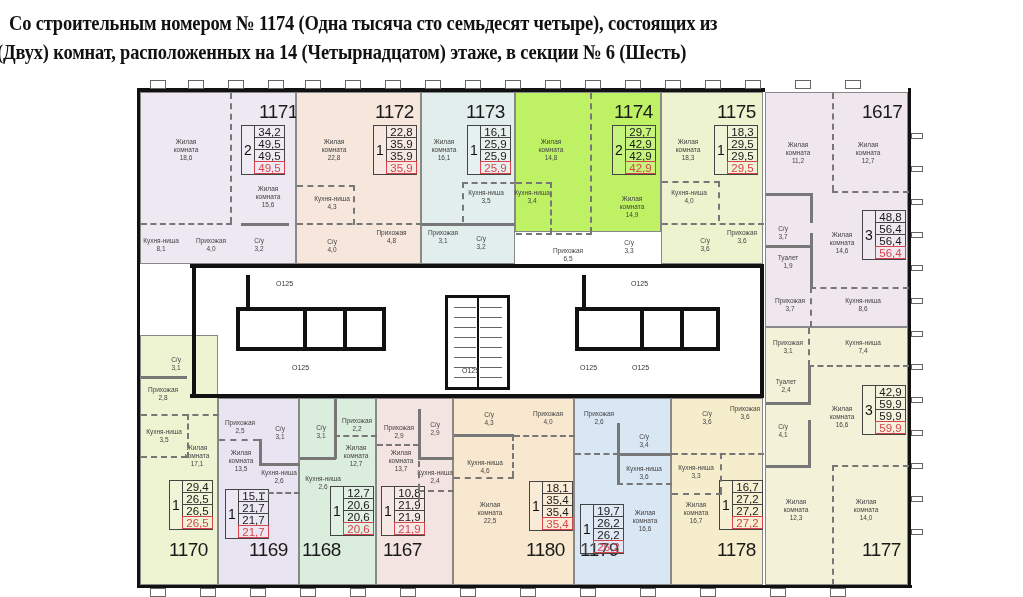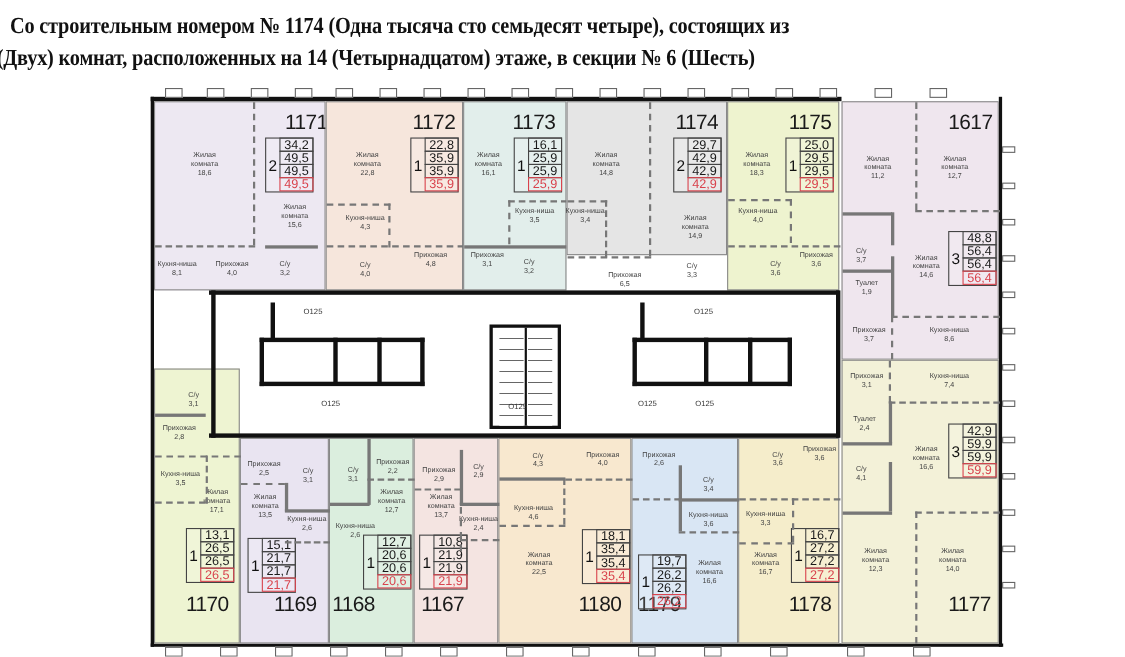--- a/index.html
+++ b/index.html
@@ -165,21 +165,21 @@
 3,5</div>
     <div class="room" style="left:2px;top:136px;width:38px;">Прихожая
 3,1</div>
     <div class="room" style="left:44px;top:142px;width:30px;">С/у
 3,2</div>
     <div class="dash-h" style="left:40px;top:89px;width:54px;"></div>
     <div class="dash-v" style="left:40px;top:89px;height:40px;"></div>
     <div class="thin-h" style="left:0px;top:130px;width:94px;"></div>
   </div>
 
-  <div class="apt" style="left:515px;top:92px;width:146px;height:140px;background:#e5e5e5;">
+  <div class="apt" style="left:515px;top:92px;width:146px;height:140px;background:#bef264;">
     <div class="aptnum" style="left:98px;top:8px;">1174</div>
     <div class="badge" style="left:96px;top:32px;">
       <div class="rooms">2</div>
       <div class="vals">
         <div class="v">29,7</div>
         <div class="v">42,9</div>
         <div class="v">42,9</div>
         <div class="v red">42,9</div>
       </div>
     </div>
@@ -199,21 +199,21 @@
     <div class="dash-h" style="left:0px;top:140px;width:76px;"></div>
     <div class="dash-h" style="left:0px;top:89px;width:36px;"></div>
     <div class="dash-v" style="left:34px;top:89px;height:52px;"></div>
   </div>
 
   <div class="apt" style="left:661px;top:92px;width:102px;height:172px;background:#eef3cf;">
     <div class="aptnum" style="left:55px;top:8px;">1175</div>
     <div class="badge" style="left:52px;top:32px;">
       <div class="rooms">1</div>
       <div class="vals">
-        <div class="v">25,0</div>
+        <div class="v">18,3</div>
         <div class="v">29,5</div>
         <div class="v">29,5</div>
         <div class="v red">29,5</div>
       </div>
     </div>
     <div class="room" style="left:4px;top:45px;width:44px;">Жилая
 комната
 18,3</div>
     <div class="room" style="left:2px;top:96px;width:50px;">Кухня-ниша
 4,0</div>
@@ -455,21 +455,21 @@
     <div class="thin-v" style="left:40px;top:40px;height:26px;"></div>
     <div class="thin-h" style="left:40px;top:64px;width:41px;"></div>
     <div class="dash-h" style="left:40px;top:93px;width:41px;"></div>
   </div>
 
   <div class="apt" style="left:140px;top:335px;width:78px;height:250px;background:#eef4d2;">
     <div class="aptnum" style="left:28px;top:203px;">1170</div>
     <div class="badge" style="left:28px;top:144px;">
       <div class="rooms">1</div>
       <div class="vals">
-        <div class="v">13,1</div>
+        <div class="v">29,4</div>
         <div class="v">26,5</div>
         <div class="v">26,5</div>
         <div class="v red">26,5</div>
       </div>
     </div>
     <div class="room" style="left:20px;top:20px;width:30px;">С/у
 3,1</div>
     <div class="room" style="left:2px;top:50px;width:40px;">Прихожая
 2,8</div>
     <div class="room" style="left:0px;top:92px;width:46px;">Кухня-ниша

